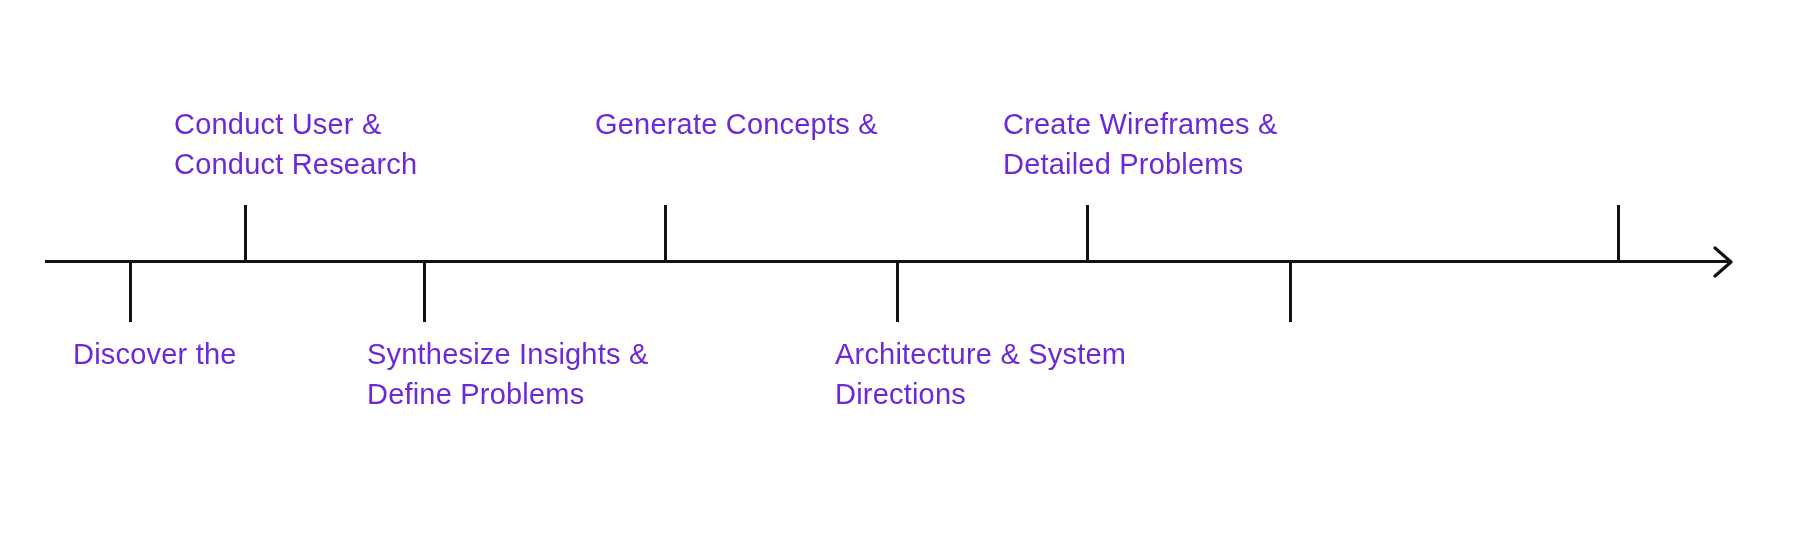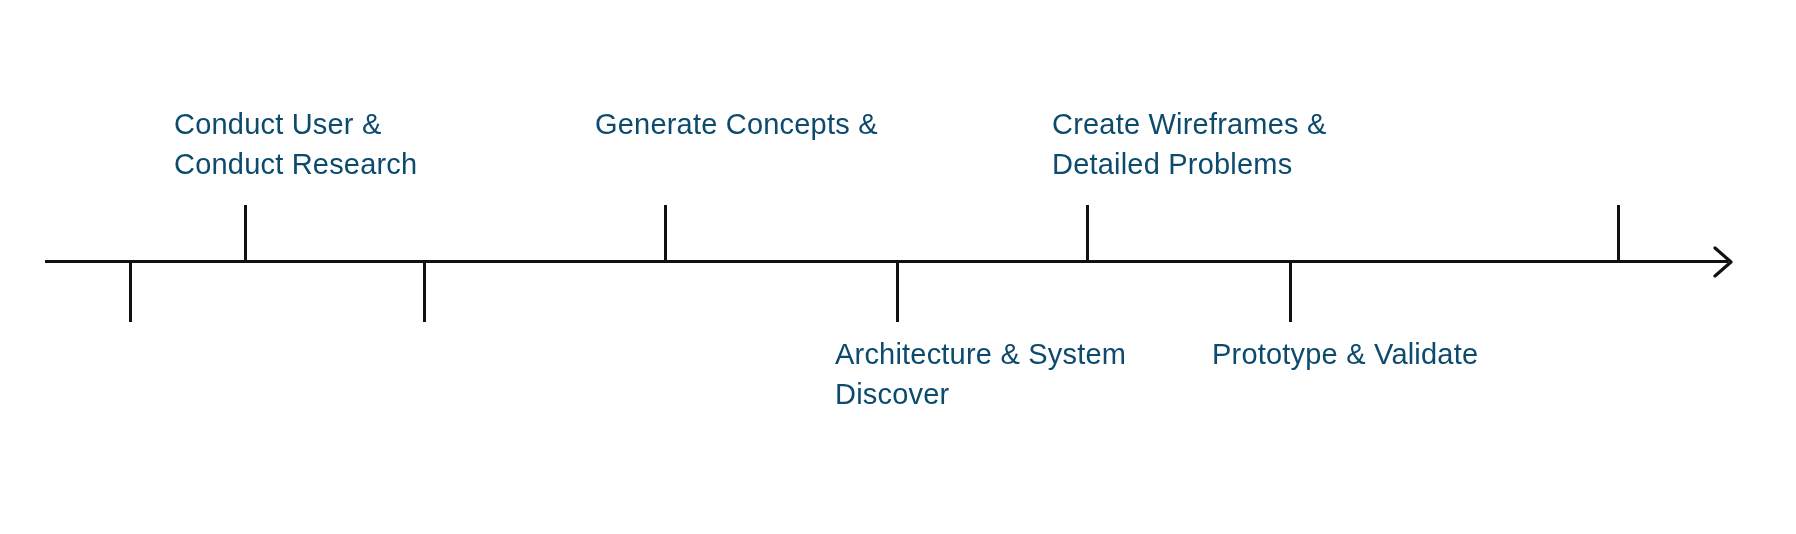--- a/index.html
+++ b/index.html
@@ -40,21 +40,21 @@
   .tick.above {
     top: 205px;
     height: 57px;
   }
   .tick.below {
     top: 262px;
     height: 60px;
   }
   .label {
     position: absolute;
-    color: #0c4a6e;
+    color: #6d28d9;
     font-size: 29px;
     line-height: 40px;
     font-weight: 400;
     white-space: nowrap;
     letter-spacing: 0.2px;
   }
   .label.above { top: 104px; }
   .label.below { top: 334px; }
 </style>
 </head>
@@ -62,47 +62,49 @@
 
 <div class="canvas">
 
   <div class="axis-line"></div>
   <svg class="arrowhead" viewBox="0 0 22 34">
     <polyline points="3,3 19,17 3,31" fill="none" stroke="#111111" stroke-width="3.2" stroke-linecap="round" stroke-linejoin="round"></polyline>
   </svg>
 
   <div class="tick below" style="left:129px"></div>
   <div class="label below" style="left:73px">
+    <div>Discover the</div>
   </div>
 
   <div class="tick above" style="left:244px"></div>
   <div class="label above" style="left:174px">
     <div>Conduct User &amp;</div>
     <div>Conduct Research</div>
   </div>
 
   <div class="tick below" style="left:423px"></div>
+  <div class="label below" style="left:367px">
+    <div>Synthesize Insights &amp;</div>
+    <div>Define Problems</div>
+  </div>
 
   <div class="tick above" style="left:664px"></div>
   <div class="label above" style="left:595px">
     <div>Generate Concepts &amp;</div>
   </div>
 
   <div class="tick below" style="left:896px"></div>
   <div class="label below" style="left:835px">
     <div>Architecture &amp; System</div>
-    <div>Discover</div>
+    <div>Directions</div>
   </div>
 
   <div class="tick above" style="left:1086px"></div>
-  <div class="label above" style="left:1052px">
+  <div class="label above" style="left:1003px">
     <div>Create Wireframes &amp;</div>
     <div>Detailed Problems</div>
   </div>
 
   <div class="tick below" style="left:1289px"></div>
-  <div class="label below" style="left:1212px">
-    <div>Prototype &amp; Validate</div>
-  </div>
 
   <div class="tick above" style="left:1617px"></div>
 
 </div>
 
 </body></html>

